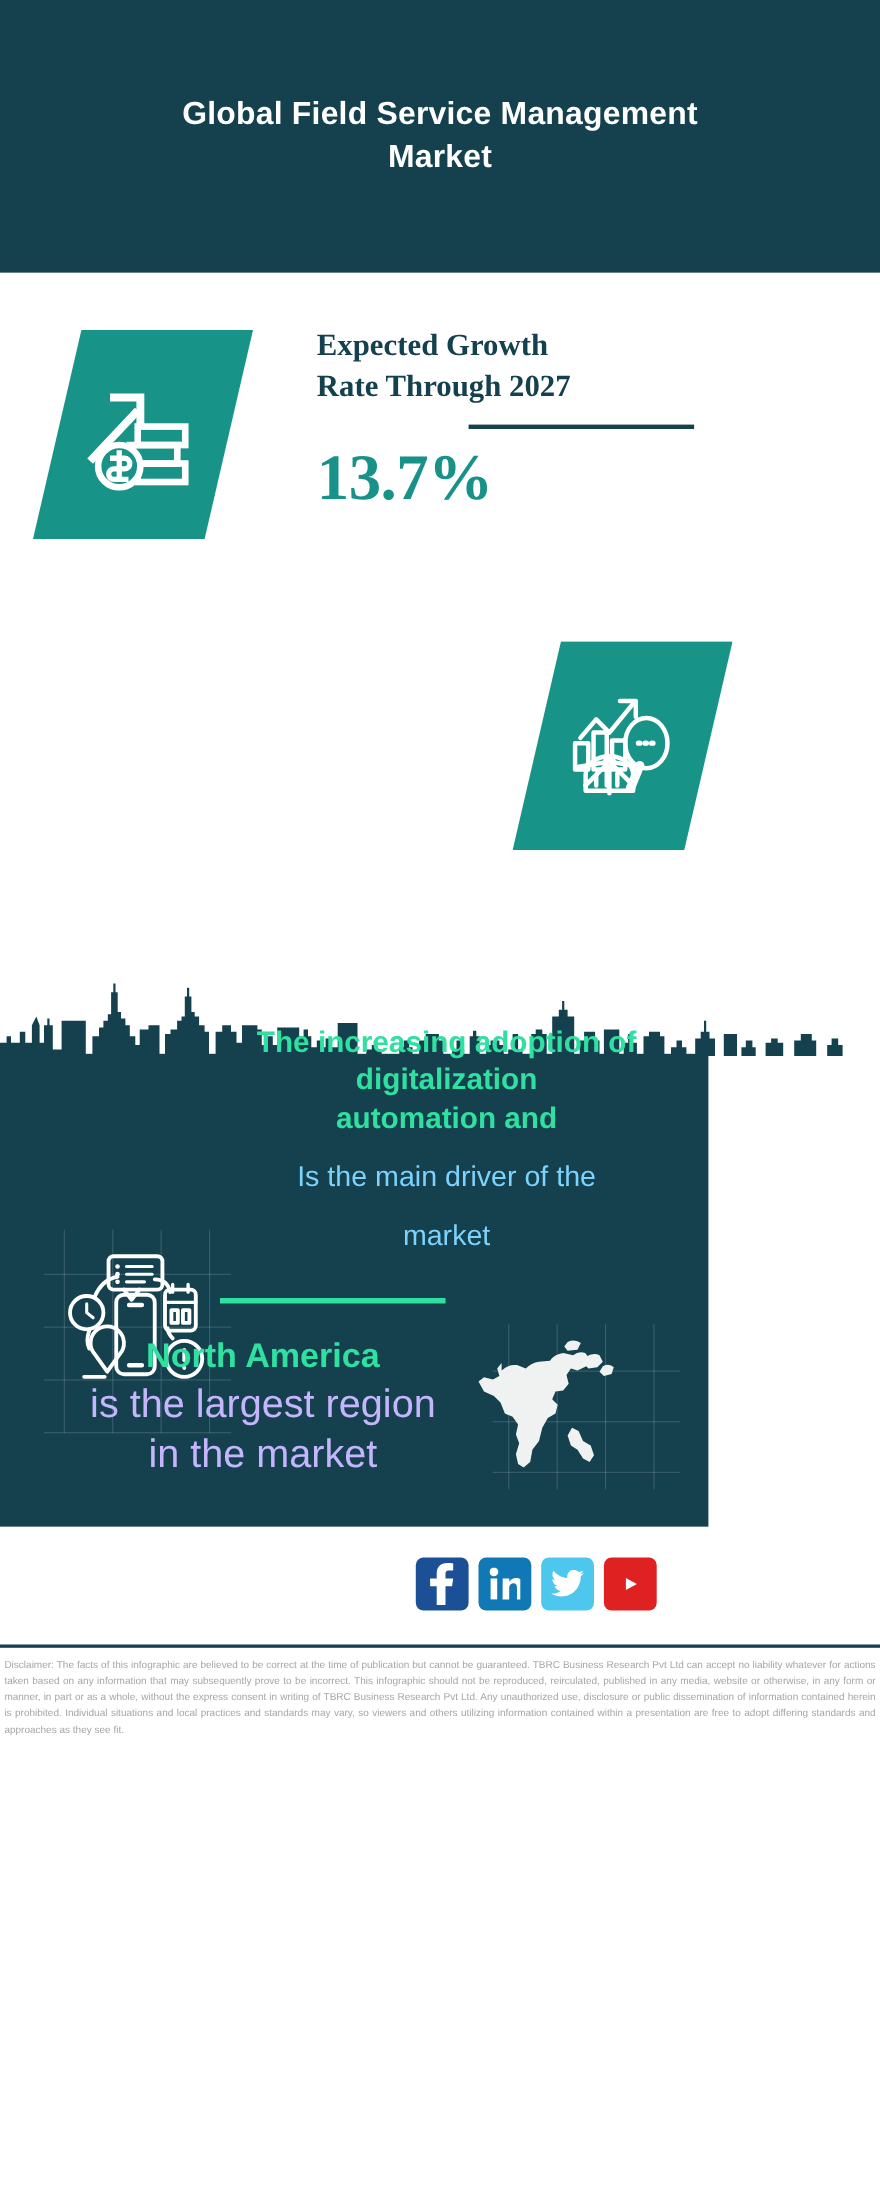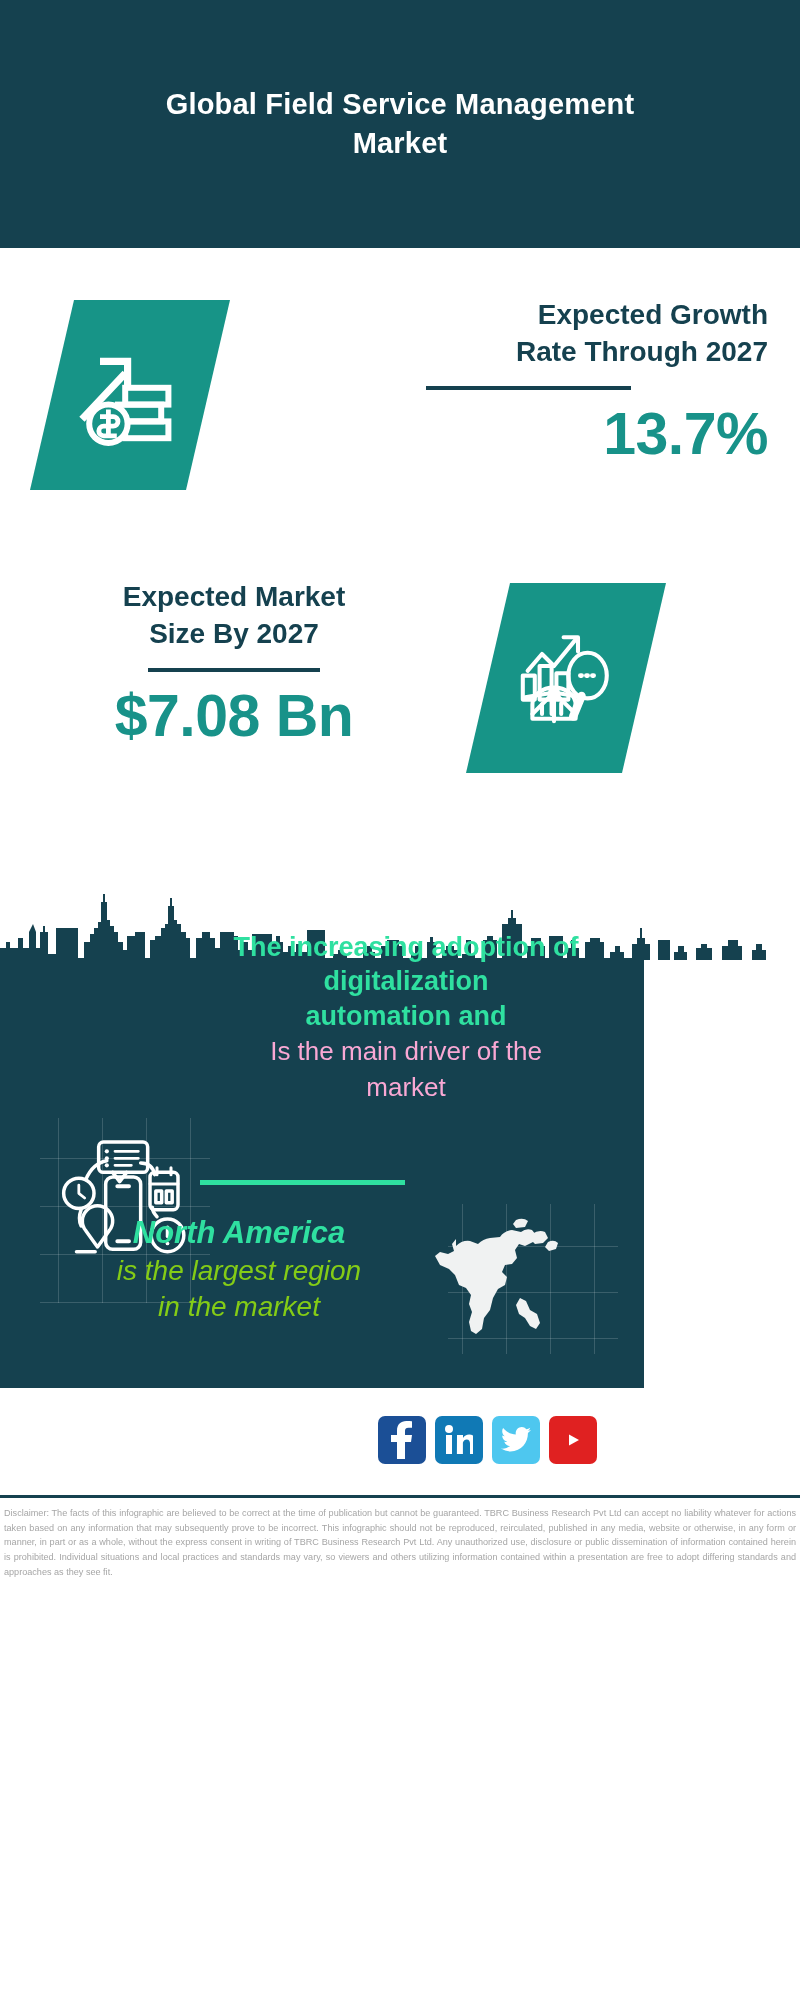--- a/index.html
+++ b/index.html
@@ -51,21 +51,22 @@
     width:200px; height:190px;
     clip-path: polygon(22% 0%, 100% 0%, 78% 100%, 0% 100%);
   }
   .par svg { width:120px; height:120px; display:block; }
 
   
   .stat-right {
     position:absolute;
     left:288px; top:48px;
     width:480px;
-    text-align:right;
+    text-align:left;
+    font-family:Liberation Serif, serif;
   }
   .stat-left {
     position:absolute;
     left:24px; top:330px;
     width:420px;
     text-align:center;
   }
   .stat-label {
     color:#15414f;
     font-size:28px;
@@ -118,48 +119,47 @@
     width:420px;
     text-align:center;
   }
   .driver-hl {
     color:#2fe0a0;
     font-size:27px;
     font-weight:bold;
     line-height:1.27;
   }
   .driver-sub {
-    color:#f9a8d4;
+    color:#7dd3fc;
     font-size:26px;
     line-height:1.3;
-    margin-top:2px;
+    margin-top:20px;
   }
   .mint-rule {
     position:absolute;
     left:200px; top:222px;
     width:205px; height:5px;
     background:#2fe0a0;
   }
 
   .region-block {
     position:absolute;
     left:44px; top:255px;
     width:390px;
     text-align:center;
-    font-style:italic;
   }
   .region-hl {
     color:#2fe0a0;
     font-size:31px;
     font-weight:bold;
     line-height:1.28;
   }
   .region-sub {
-    color:#84cc16;
-    font-size:28px;
+    color:#c4b5fd;
+    font-size:36px;
     line-height:1.3;
   }
 
   .automation-icon {
     position:absolute;
     left:52px; top:170px;
     width:140px; height:140px;
   }
   .automation-icon svg { width:100%; height:100%; }
 
@@ -244,26 +244,20 @@
     </span>
   </div>
 
   <div class="stat-right">
     <div class="stat-label">Expected Growth</div>
     <div class="stat-label">Rate Through 2027</div>
     <div class="stat-rule r1"></div>
     <div class="stat-value">13.7%</div>
   </div>
 
-  <div class="stat-left">
-    <div class="stat-label">Expected Market</div>
-    <div class="stat-label">Size By 2027</div>
-    <div class="stat-rule r2"></div>
-    <div class="stat-value">$7.08 Bn</div>
-  </div>
 
   <div class="par par-right">
     <span>
       <svg viewBox="0 0 100 100" fill="none" stroke="#ffffff" stroke-width="3.4" stroke-linecap="round" stroke-linejoin="round">
         <path d="M18 44 L30 30 L40 40 L58 18"></path>
         <path d="M48 16 L60 16 L60 28"></path>
         <rect x="14" y="48" width="10" height="20"></rect>
         <rect x="28" y="40" width="10" height="28"></rect>
         <rect x="42" y="46" width="10" height="22"></rect>
         <circle cx="40" cy="62" r="5" fill="#ffffff" stroke="none"></circle>

